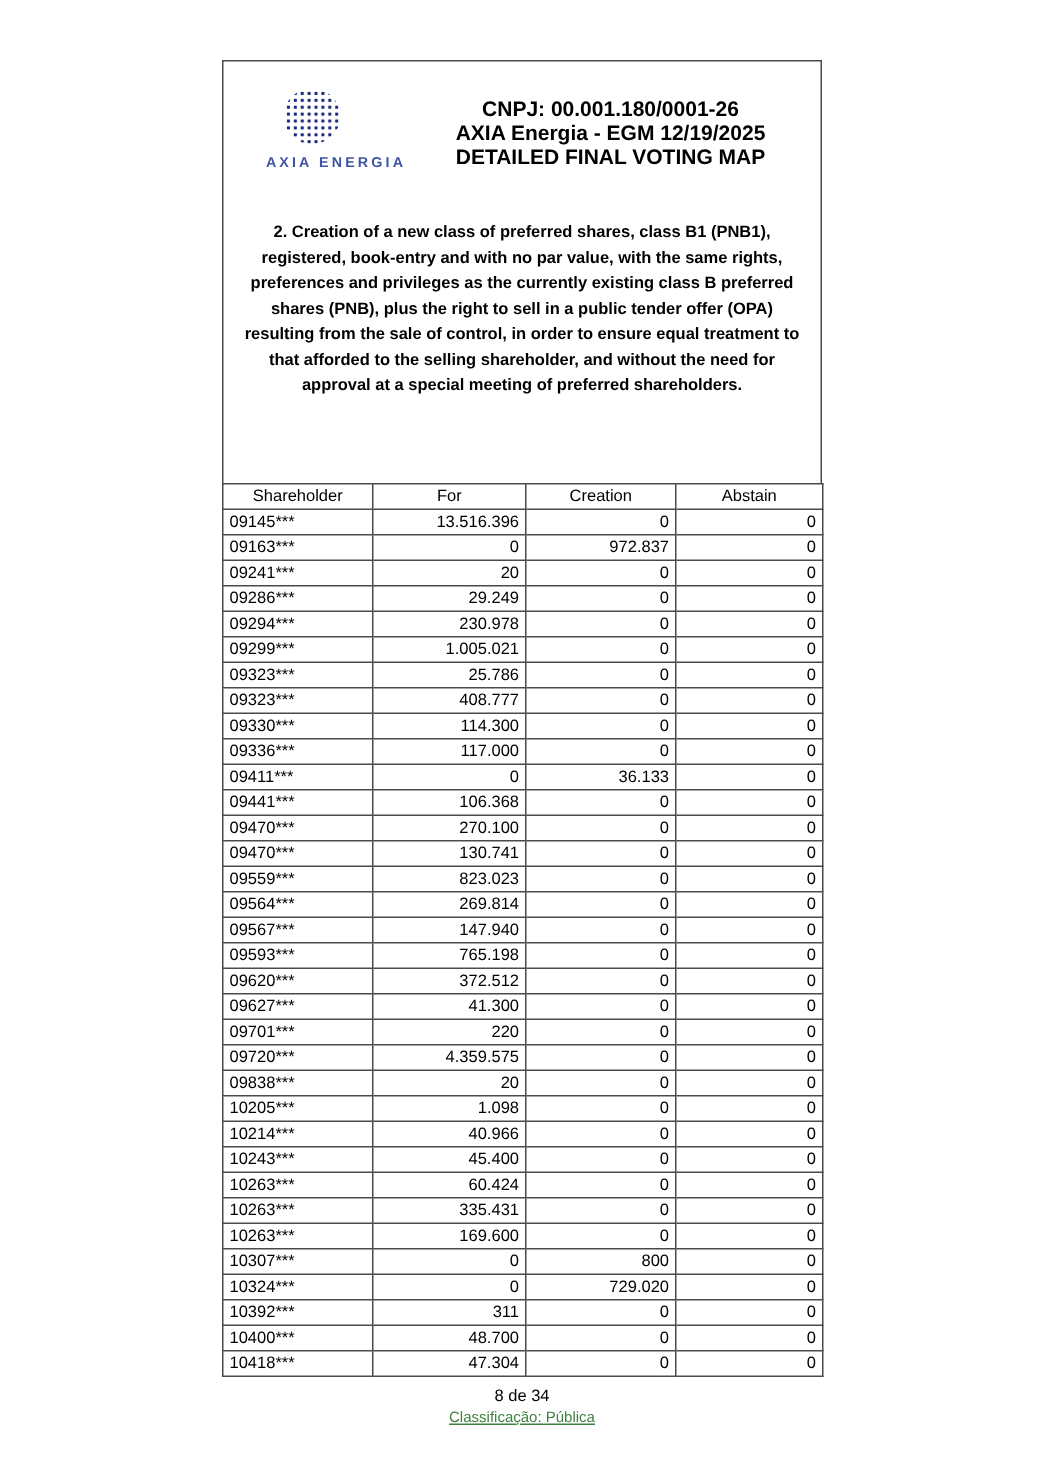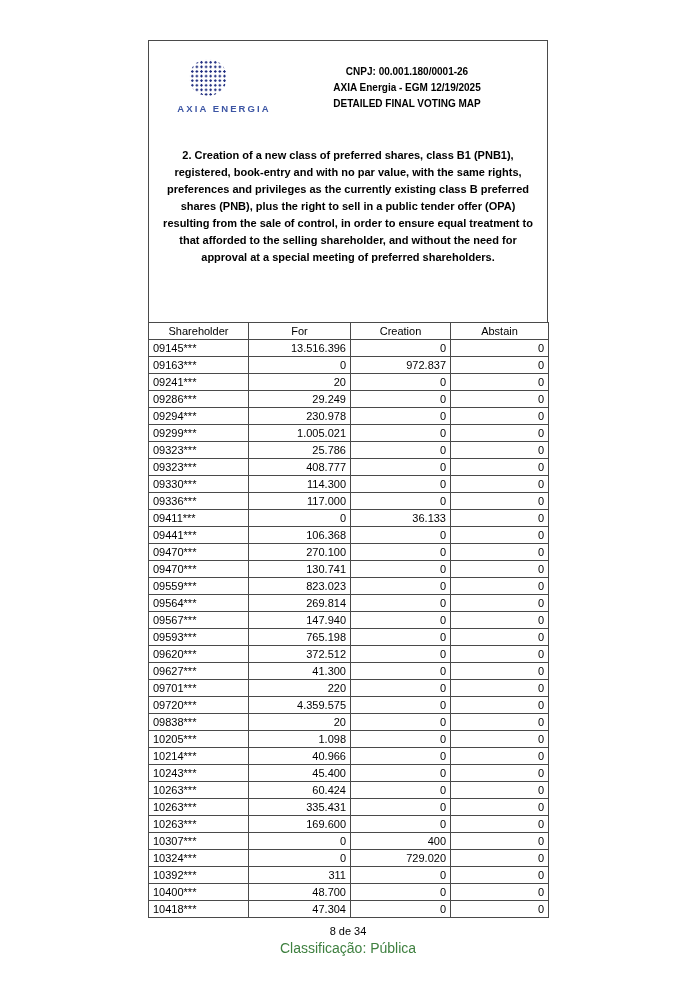--- a/index.html
+++ b/index.html
@@ -57,21 +57,21 @@
     font-weight: 600;
     letter-spacing: 2.1px;
     white-space: nowrap;
     margin-left: 32px;
   }
 
   .titles {
     flex: 1;
     text-align: center;
     font-weight: bold;
-    font-size: 10px;
+    font-size: 14px;
     line-height: 16px;
     padding-top: 7px;
   }
 
   .item-text {
     font-weight: bold;
     font-size: 11px;
     line-height: 17px;
     text-align: center;
     margin: 33px 11px 0 11px;
@@ -103,23 +103,24 @@
   
   .footer {
     text-align: center;
     margin-top: 7px;
   }
   .page-number {
     font-size: 11px;
     color: #000;
   }
   .classification {
-    font-size: 14px;
+    font-size: 10px;
     margin-top: 3px;
     color: #3f8040;
+    text-decoration: underline;
   }
 </style>
 </head>
 <body>
 
 <div class="page">
   <div class="content">
 
     <div class="header-box">
       <div class="header-top">
@@ -322,21 +323,21 @@
           </tr>
           <tr>
             <td class="cell-left">10263***</td>
             <td class="cell-right">169.600</td>
             <td class="cell-right">0</td>
             <td class="cell-right">0</td>
           </tr>
           <tr>
             <td class="cell-left">10307***</td>
             <td class="cell-right">0</td>
-            <td class="cell-right">400</td>
+            <td class="cell-right">800</td>
             <td class="cell-right">0</td>
           </tr>
           <tr>
             <td class="cell-left">10324***</td>
             <td class="cell-right">0</td>
             <td class="cell-right">729.020</td>
             <td class="cell-right">0</td>
           </tr>
           <tr>
             <td class="cell-left">10392***</td>

